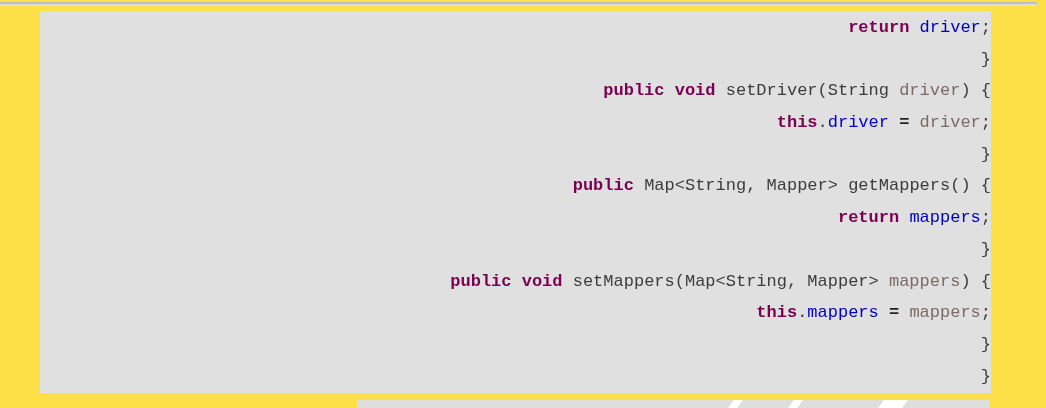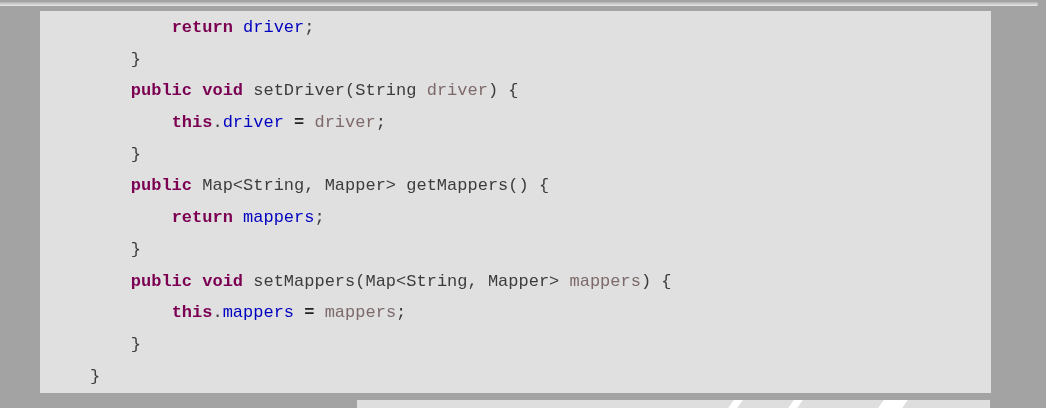--- a/index.html
+++ b/index.html
@@ -8,21 +8,22 @@
     width: 1046px;
     height: 408px;
     background: #ffffff;
     overflow: hidden;
     font-family: "Liberation Sans", sans-serif;
   }
   .stage {
     position: relative;
     width: 1046px;
     height: 408px;
-    background: #a3a3a3;
+    background: #fde047;
+    text-align: right;
   }
   .top-divider {
     position: absolute;
     left: 0;
     top: 2px;
     width: 1038px;
     height: 4px;
     border-radius: 0 2px 2px 0;
     background: linear-gradient(to bottom, var(--divider-top, #b3b3b3), var(--divider-bottom, #e8e8e8));
   }

